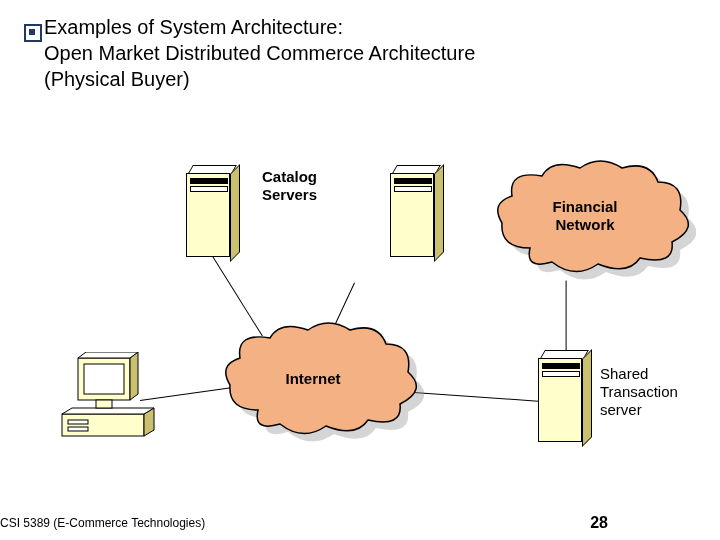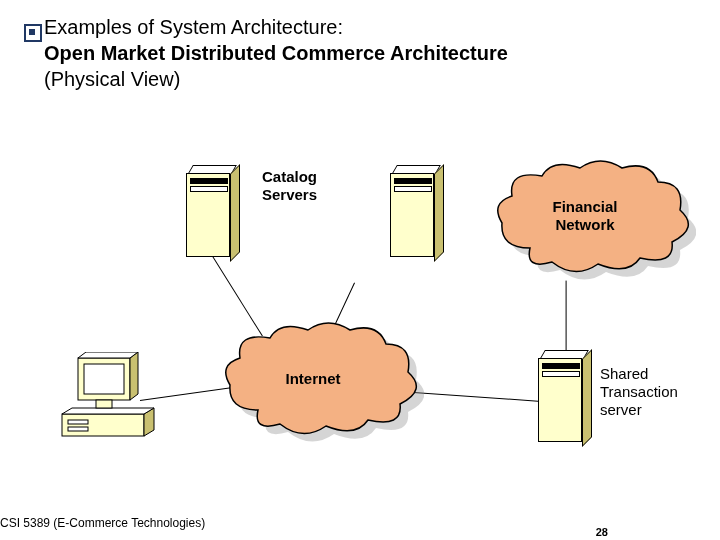--- a/index.html
+++ b/index.html
@@ -1,22 +1,22 @@
 <!DOCTYPE html>
 <html><head>
 <meta charset="utf-8">
 <style>
   html,body{margin:0;padding:0;width:720px;height:540px;background:#fff;font-family:Arial,Helvetica,sans-serif;color:#000;overflow:hidden}
   .slide{position:relative;width:626px;height:540px}
   .bullet-sq{position:absolute;left:24px;top:24px;width:14px;height:14px;border:2px solid #203864;background:#fff}
   .bullet-sq::after{content:"";position:absolute;left:3px;top:3px;width:6px;height:6px;background:#203864}
   .title{position:absolute;left:44px;top:14px;font-size:20px;line-height:26px}
-  .b{font-weight:700}
+  .b{font-weight:400}
   .footer{position:absolute;bottom:10px;left:0;width:100%;text-align:left;font-size:12px;color:#000}
-  .pagenum{position:absolute;bottom:2px;right:18px;font-size:11px;font-weight:700}
+  .pagenum{position:absolute;bottom:8px;right:18px;font-size:16px;font-weight:700}
   
   .server{position:absolute;width:50px;height:90px}
   .server .top{position:absolute;left:4px;top:0;width:42px;height:8px;background:#fff;border:1px solid #000;transform:skewX(-30deg)}
   .server .side{position:absolute;right:-4px;top:4px;width:8px;height:86px;background:#c9c070;border:1px solid #000;transform:skewY(-45deg);transform-origin:top}
   .server .front{position:absolute;left:0;top:8px;width:42px;height:82px;background:#FFFFCC;border:1px solid #000}
   .server .front::before{content:"";position:absolute;left:3px;top:4px;width:36px;height:4px;background:#fff;border:1px solid #000;box-shadow:0 8px 0 #fff,0 8px 0 0 #000 inset}
   .server .front .l2{position:absolute;left:3px;top:12px;width:36px;height:4px;background:#fff;border:1px solid #000}
   
   .cloudwrap{position:absolute}
   .cloud{position:relative;width:190px;height:110px}
@@ -32,21 +32,21 @@
 </style>
 </head>
 <body>
 
 <div class="slide">
 
   <div class="bullet-sq"></div>
   <div class="title">
     <span>Examples of System Architecture:</span><br>
     <span class="b">Open Market Distributed Commerce Architecture</span><br>
-    <span>(Physical View)</span>
+    <span>(Physical Buyer)</span>
   </div>
 
   <div class="line" style="left:212px;top:255px;width:95px;transform:rotate(58deg)"></div>
   <div class="line" style="left:309px;top:380px;width:108px;transform:rotate(-65deg)"></div>
   <div class="line" style="left:140px;top:400px;width:110px;transform:rotate(-8deg)"></div>
   <div class="line" style="left:385px;top:390px;width:160px;transform:rotate(4deg)"></div>
   <div class="line" style="left:566px;top:280px;width:80px;transform:rotate(90deg)"></div>
 
   <div class="server" style="left:186px;top:165px">
     <div class="top"></div>

